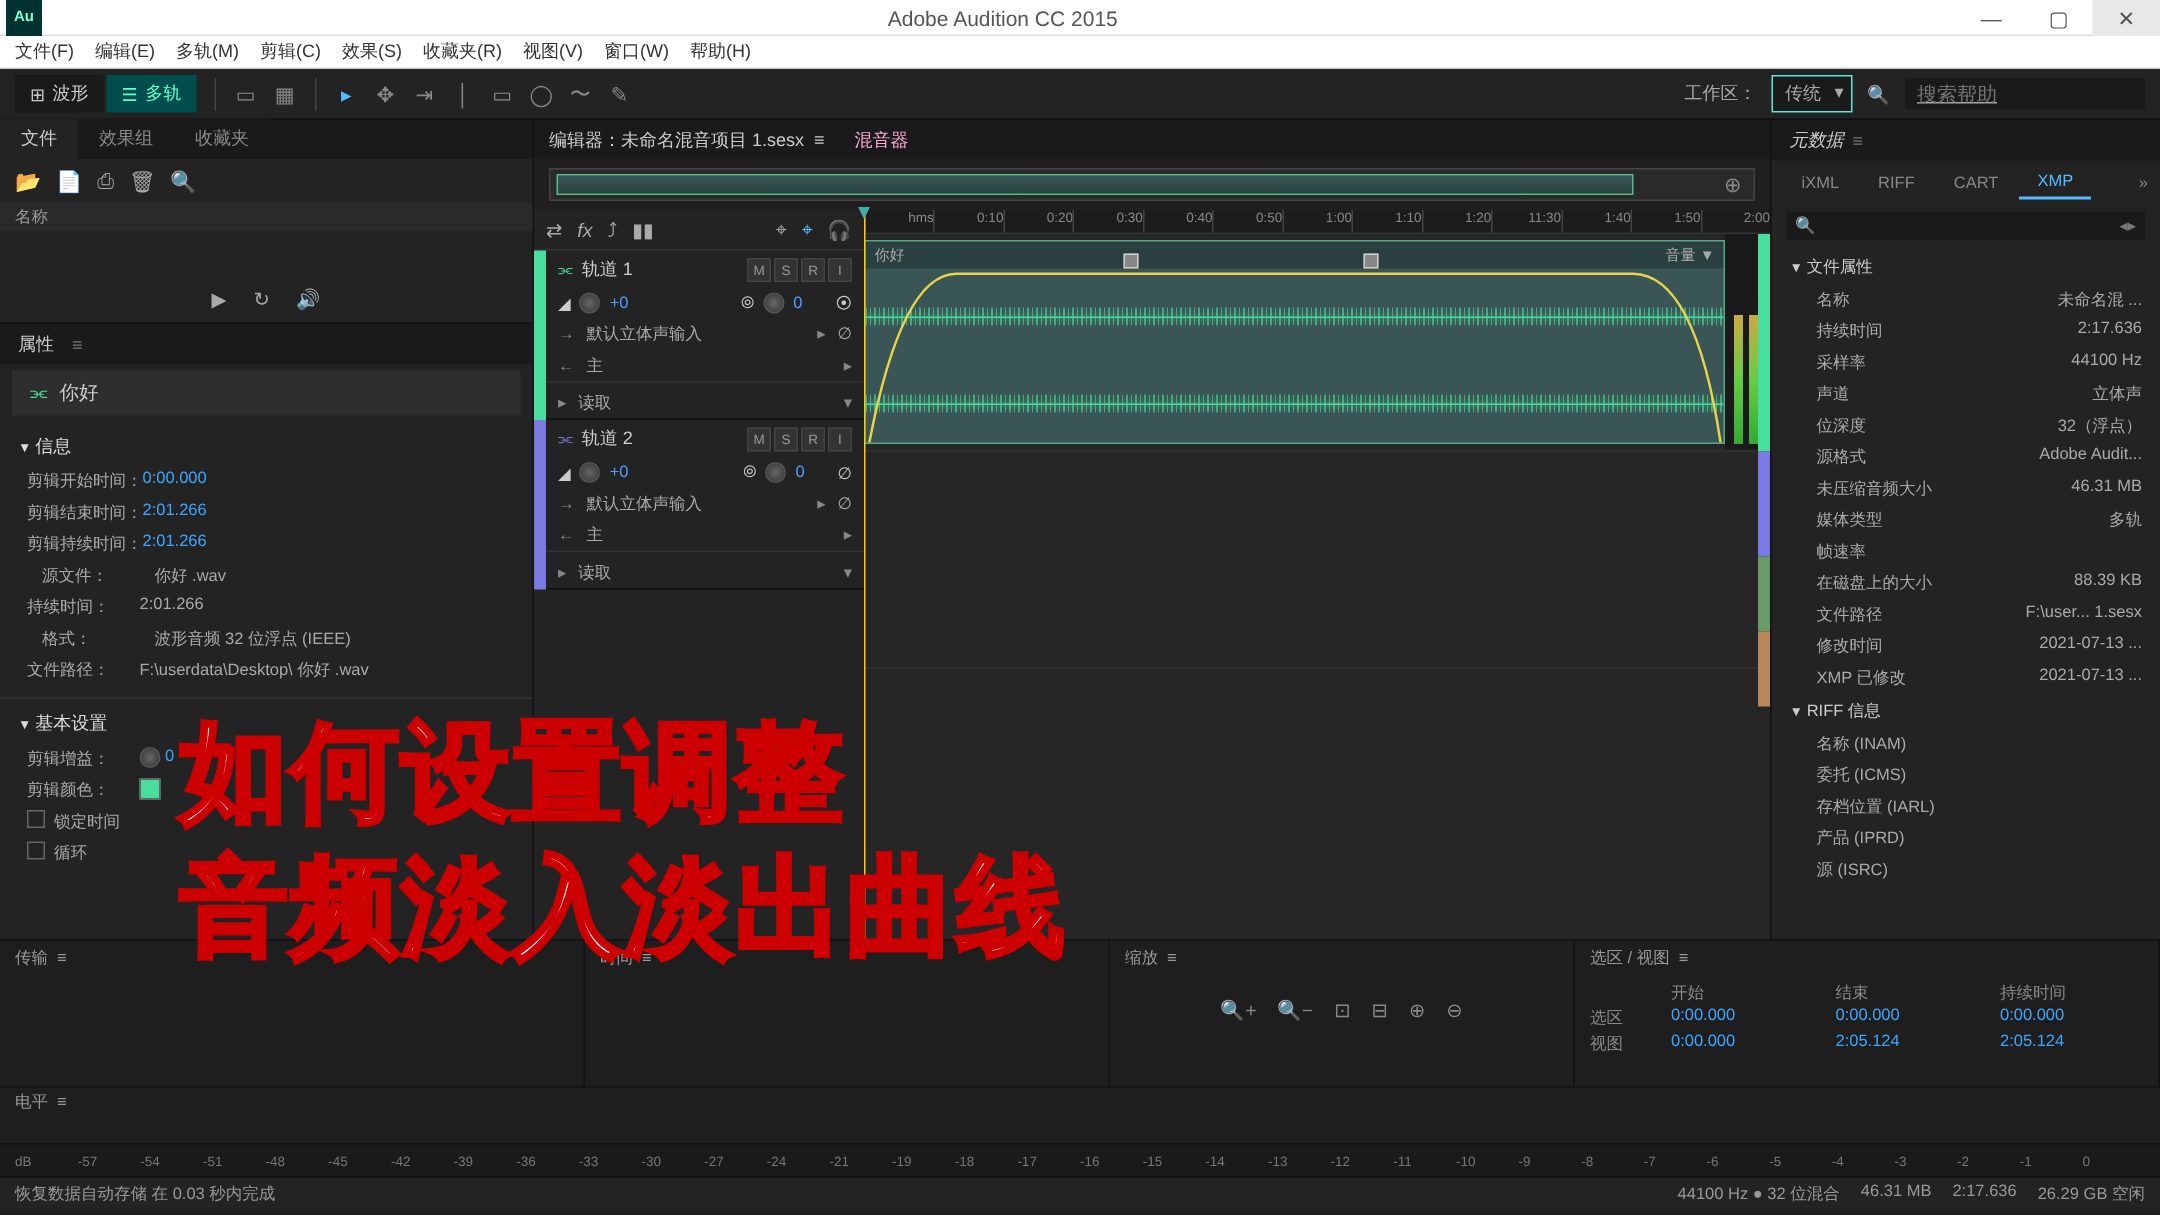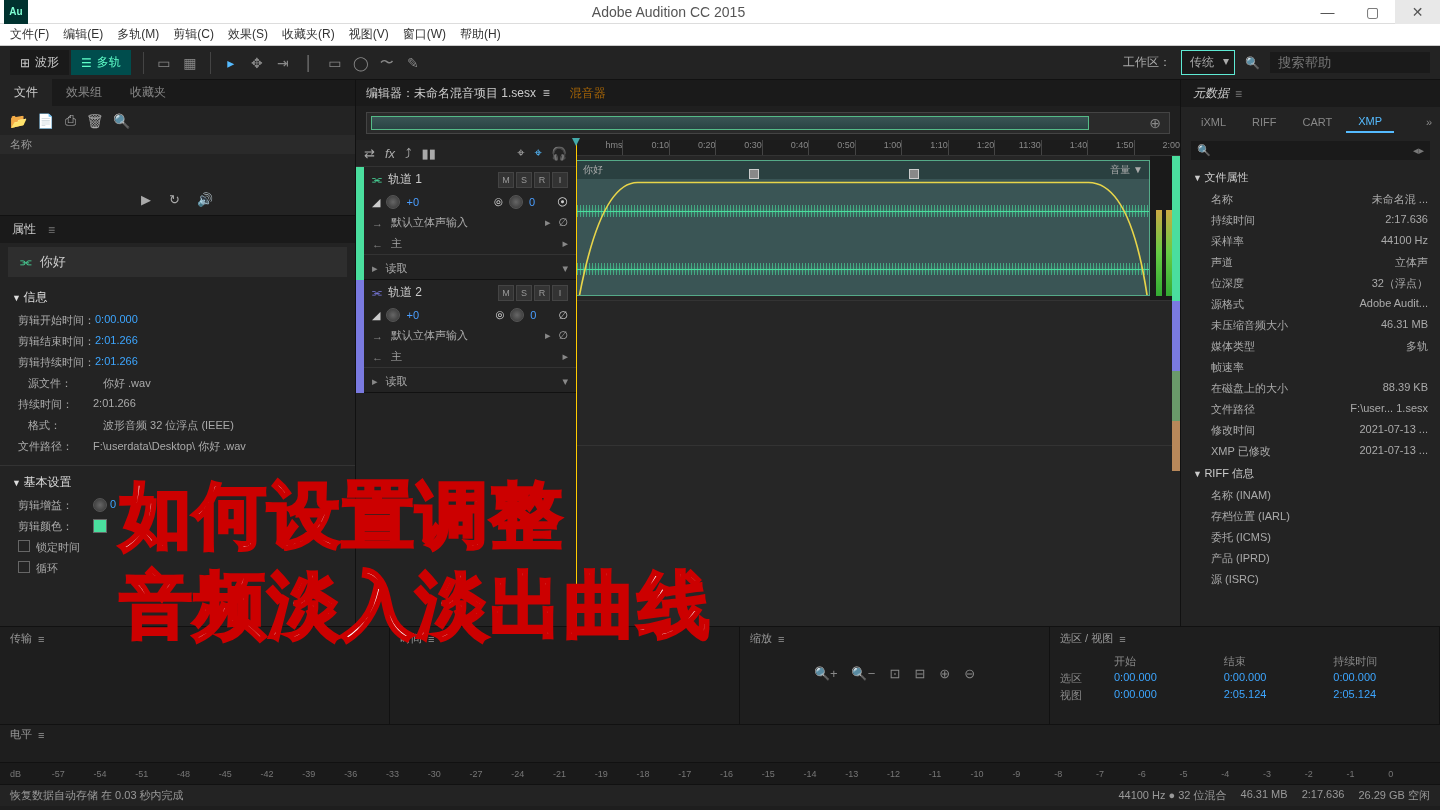--- a/index.html
+++ b/index.html
@@ -15,21 +15,21 @@
 .toolbar { background:#232323; height:34px; display:flex; align-items:center; padding:0 10px; border-bottom:1px solid #111; }
 .view-tabs { display:flex; gap:2px; }
 .view-tab { padding:4px 10px; background:#1a1a1a; display:flex; align-items:center; gap:5px; font-size:12px; }
 .view-tab.active { background:#004d4d; color:#5fffc9; }
 .tool-sep { width:1px; height:22px; background:#444; margin:0 12px; }
 .tool-icons { display:flex; gap:10px; align-items:center; color:#888; font-size:14px; }
 .tool-i { width:16px; height:16px; display:flex; align-items:center; justify-content:center; cursor:pointer; }
 .workspace { margin-left:auto; display:flex; align-items:center; gap:10px; color:#aaa; font-size:12px; }
 .ws-select { background:#1a1a1a; padding:3px 20px 3px 8px; border:1px solid #5eead4; position:relative; }
 .ws-select::after { content:"▾"; position:absolute; right:5px; }
-.search-box { background:#1a1a1a; padding:3px 8px; width:160px; display:flex; align-items:flex-start; gap:5px; }
+.search-box { background:#1a1a1a; padding:3px 8px; width:160px; display:flex; align-items:flex-start; gap:5px;text-decoration:underline; }
 .search-inp { background:transparent; border:none; color:#888; width:100%; outline:none; }
 
 .main { display:flex; height:546px; }
 .left-panel { width:356px; background:#232323; display:flex; flex-direction:column; border-right:1px solid #111; }
 .panel-tabs { display:flex; background:#1a1a1a; height:26px; align-items:flex-end; }
 .panel-tab { padding:5px 14px; color:#888; font-size:12px; background:#1a1a1a; }
 .panel-tab.active { background:#232323; color:#ccc; }
 .file-tools { display:flex; gap:10px; padding:6px 10px; color:#aaa; font-size:14px; align-items:center; }
 .file-header { padding:2px 10px; color:#999; font-size:11px; background:#2a2a2a; }
 .media-controls { display:flex; gap:18px; justify-content:center; padding:8px 0; color:#aaa; font-size:13px; }
@@ -40,21 +40,21 @@
 .info-head { color:#ddd; padding:4px 0; font-size:12px; }
 .info-head::before { content:"▼ "; font-size:9px; }
 .info-row { padding:3px 6px; color:#aaa; font-size:11px; display:flex; }
 .info-label { min-width:75px; }
 .info-val { color:#3da6ff; }
 .info-val.plain { color:#aaa; }
 
 .center-panel { flex:1; background:#1f1f1f; display:flex; flex-direction:column; }
 .editor-tabs { display:flex; background:#1a1a1a; height:26px; align-items:center; padding:0 10px; gap:20px; }
 .editor-tab { font-size:12px; color:#ccc; }
-.editor-tab.inactive { color:#a16207; }
+.editor-tab.inactive { color:#f9a8d4; }
 .overview-bar { margin:6px 10px; height:22px; background:#2a2a2a; border:1px solid #444; position:relative; display:flex; align-items:center; justify-content:center; }
 .overview-inner { position:absolute; left:4px; right:80px; top:3px; bottom:3px; background:linear-gradient(#3a5555,#2a4444); border:1px solid #5b8; }
 .zoom-fit { margin-left:auto; margin-right:8px; color:#888; z-index:2; font-size:14px;}
 
 .track-area { flex:1; display:flex; }
 .track-headers { width:220px; background:#232323; }
 .track-toolbar { display:flex; gap:10px; padding:5px 8px; color:#aaa; font-size:13px; border-bottom:1px solid #333; align-items:center; }
 .track-head { border-bottom:1px solid #111; padding:0; }
 .track-title-row { display:flex; align-items:center; padding:4px 8px; gap:6px; }
 .track-color { width:8px; align-self:stretch; }
@@ -499,24 +499,24 @@
             <span class="meta-key">XMP 已修改</span>
             <span class="meta-val">2021-07-13 ...</span>
           </div>
         </div>
       <div class="meta-group">RIFF 信息</div>
       <div id="meta-rows2">
           <div class="meta-row">
             <span class="meta-key">名称 (INAM)</span>
           </div>
           <div class="meta-row">
+            <span class="meta-key">委托 (ICMS)</span>
+          </div>
+          <div class="meta-row">
             <span class="meta-key">存档位置 (IARL)</span>
-          </div>
-          <div class="meta-row">
-            <span class="meta-key">委托 (ICMS)</span>
           </div>
           <div class="meta-row">
             <span class="meta-key">产品 (IPRD)</span>
           </div>
           <div class="meta-row">
             <span class="meta-key">源 (ISRC)</span>
           </div>
         </div>
     </div>
   </div>

